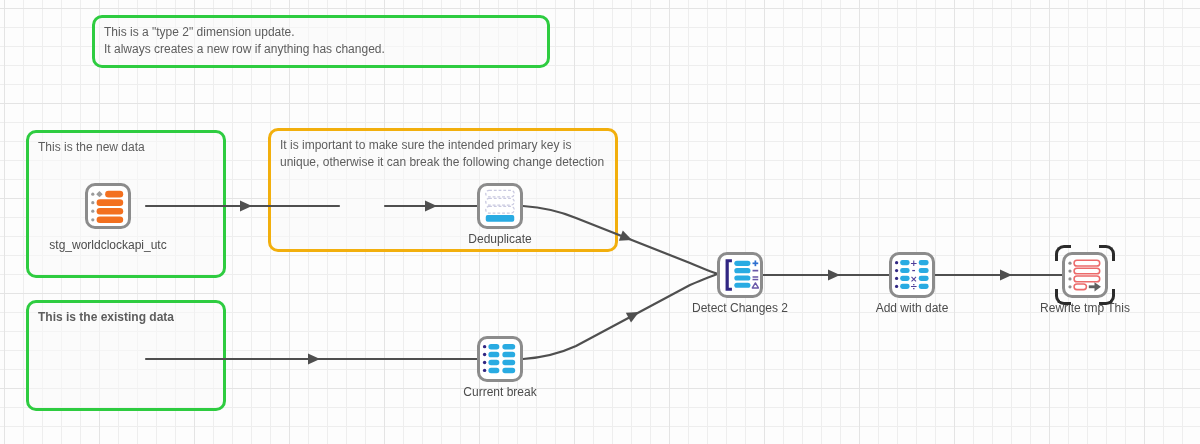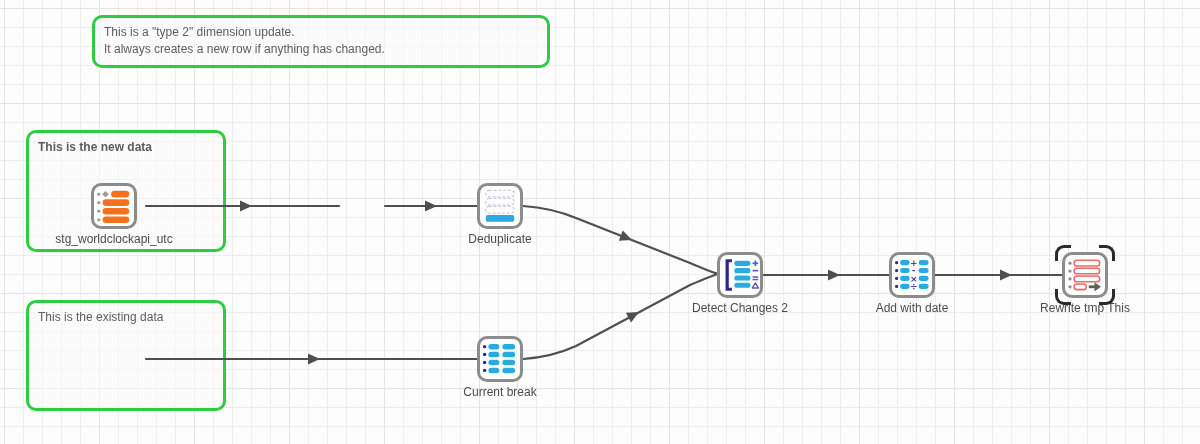--- a/index.html
+++ b/index.html
@@ -46,24 +46,26 @@
   .resize-handle{position:absolute;right:7px;bottom:7px;width:13px;height:13px;background:#CDCDCD;}
 </style>
 </head>
 <body>
 
 <div class="canvas">
 
   <div class="note green" style="left:92px;top:15px;width:458px;height:53px;"><span>This is a "type 2" dimension update.
 It always creates a new row if anything has changed.</span></div>
 
-  <div class="note green" style="left:26px;top:130px;width:200px;height:122px;font-weight:bold;"><span>This is the new data</span></div>
-
-
-  <div class="note green" style="left:26px;top:300px;width:200px;height:111px;"><span>This is the existing data</span></div>
+  <div class="note green" style="left:26px;top:130px;width:200px;height:148px;"><span>This is the new data</span></div>
+
+  <div class="note yellow" style="left:268px;top:128px;width:350px;height:124px;"><span>It is important to make sure the intended primary key is
+unique, otherwise it can break the following change detection</span></div>
+
+  <div class="note green" style="left:26px;top:300px;width:200px;height:111px;font-weight:bold;"><span>This is the existing data</span></div>
 
 
   <svg class="edges" width="1200" height="444">
     <g stroke="#4F4F4F" stroke-width="2.2" fill="none" stroke-linecap="round">
       <path d="M146,206 H339"></path>
       <path d="M385,206 H477"></path>
       <path d="M146,359 H477"></path>
       <path d="M523,206 Q552,208 576,218 L690,263 Q711,272 718,274"></path>
       <path d="M523,359 Q552,357 576,346 L690,285 Q711,276 718,274"></path>
       <path d="M763,275 H889"></path>
@@ -73,21 +75,21 @@
       <polygon points="-12,-5.5 0,0 -12,5.5" transform="translate(252,206)"></polygon>
       <polygon points="-12,-5.5 0,0 -12,5.5" transform="translate(437,206)"></polygon>
       <polygon points="-12,-5.5 0,0 -12,5.5" transform="translate(320,359)"></polygon>
       <polygon points="-12,-5.5 0,0 -12,5.5" transform="translate(632,240) rotate(21.2)"></polygon>
       <polygon points="-12,-5.5 0,0 -12,5.5" transform="translate(639,312) rotate(-28.2)"></polygon>
       <polygon points="-12,-5.5 0,0 -12,5.5" transform="translate(840,275)"></polygon>
       <polygon points="-12,-5.5 0,0 -12,5.5" transform="translate(1012,275)"></polygon>
     </g>
   </svg>
 
-  <div class="node" style="left:39px;top:183px;">
+  <div class="node" style="left:33px;top:183px;gap:6px;">
     <div class="icon-wrap">
       <div class="icon">
         <svg width="38" height="38" viewBox="0 0 40 40">
           <circle cx="4" cy="7.5" r="1.7" fill="#9B9B9B"></circle>
           <rect x="8.6" y="5.1" width="4.8" height="4.8" fill="#9B9B9B" transform="rotate(45 11 7.5)"></rect>
           <rect x="17" y="4" width="19" height="7" rx="3.5" fill="#F3701F"></rect>
           <circle cx="4" cy="16.5" r="1.7" fill="#9B9B9B"></circle>
           <rect x="8" y="13" width="28" height="7" rx="3.5" fill="#F3701F"></rect>
           <circle cx="4" cy="25.5" r="1.7" fill="#9B9B9B"></circle>
           <rect x="8" y="22" width="28" height="7" rx="3.5" fill="#F3701F"></rect>

